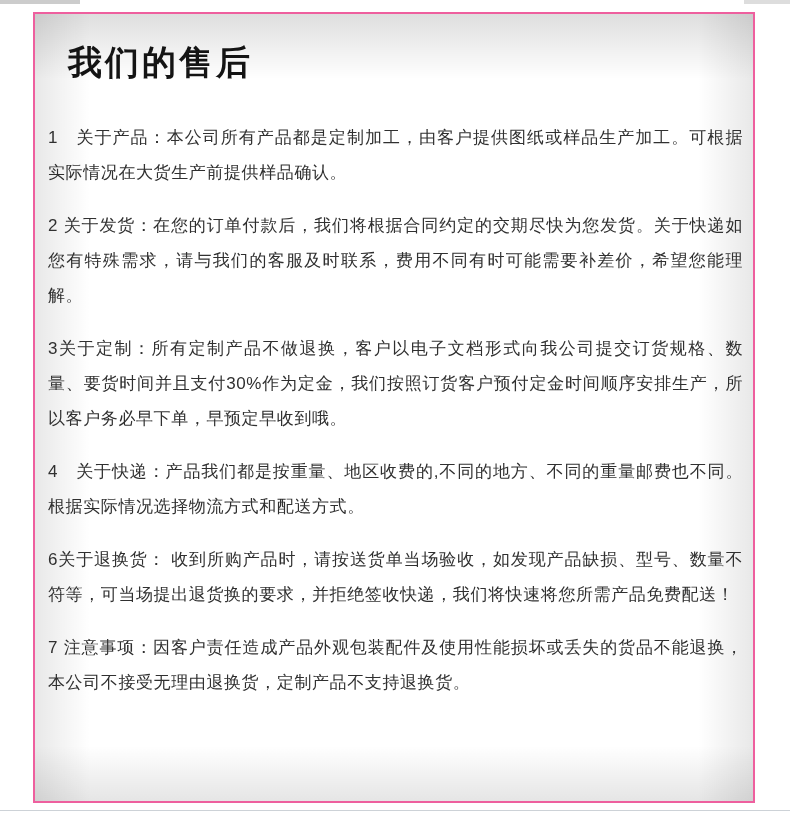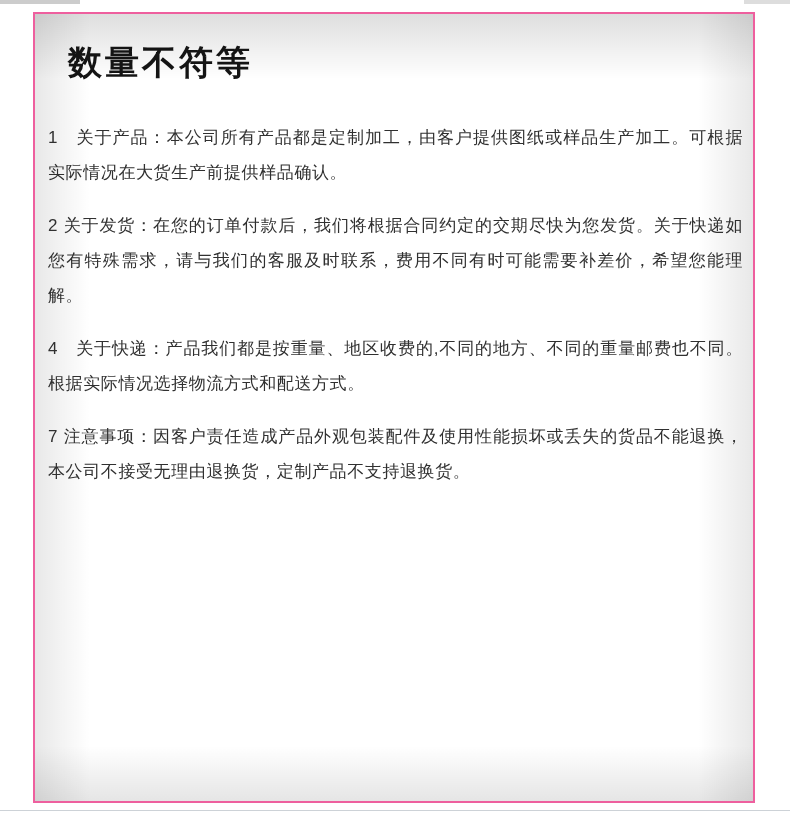--- a/index.html
+++ b/index.html
@@ -69,23 +69,25 @@
     background: #cdd2d7;
   }
 </style>
 </head>
 <body>
 
 <div class="edge-artifact left"></div>
 <div class="edge-artifact right"></div>
 
 <div class="board">
-  <h1 class="board-title">数量不符等</h1>
+  <h1 class="board-title">我们的售后</h1>
 
   <div class="clauses">
     <p class="clause">1　关于产品：本公司所有产品都是定制加工，由客户提供图纸或样品生产加工。可根据实际情况在大货生产前提供样品确认。</p>
     <p class="clause">2 关于发货：在您的订单付款后，我们将根据合同约定的交期尽快为您发货。关于快递如您有特殊需求，请与我们的客服及时联系，费用不同有时可能需要补差价，希望您能理解。</p>
+    <p class="clause">3关于定制：所有定制产品不做退换，客户以电子文档形式向我公司提交订货规格、数量、要货时间并且支付30%作为定金，我们按照订货客户预付定金时间顺序安排生产，所以客户务必早下单，早预定早收到哦。</p>
     <p class="clause">4　关于快递：产品我们都是按重量、地区收费的,不同的地方、不同的重量邮费也不同。根据实际情况选择物流方式和配送方式。</p>
+    <p class="clause">6关于退换货： 收到所购产品时，请按送货单当场验收，如发现产品缺损、型号、数量不符等，可当场提出退货换的要求，并拒绝签收快递，我们将快速将您所需产品免费配送！</p>
     <p class="clause">7 注意事项：因客户责任造成产品外观包装配件及使用性能损坏或丢失的货品不能退换，本公司不接受无理由退换货，定制产品不支持退换货。</p>
   </div>
 </div>
 
 <div class="bottom-divider"></div>
 
 </body></html>

